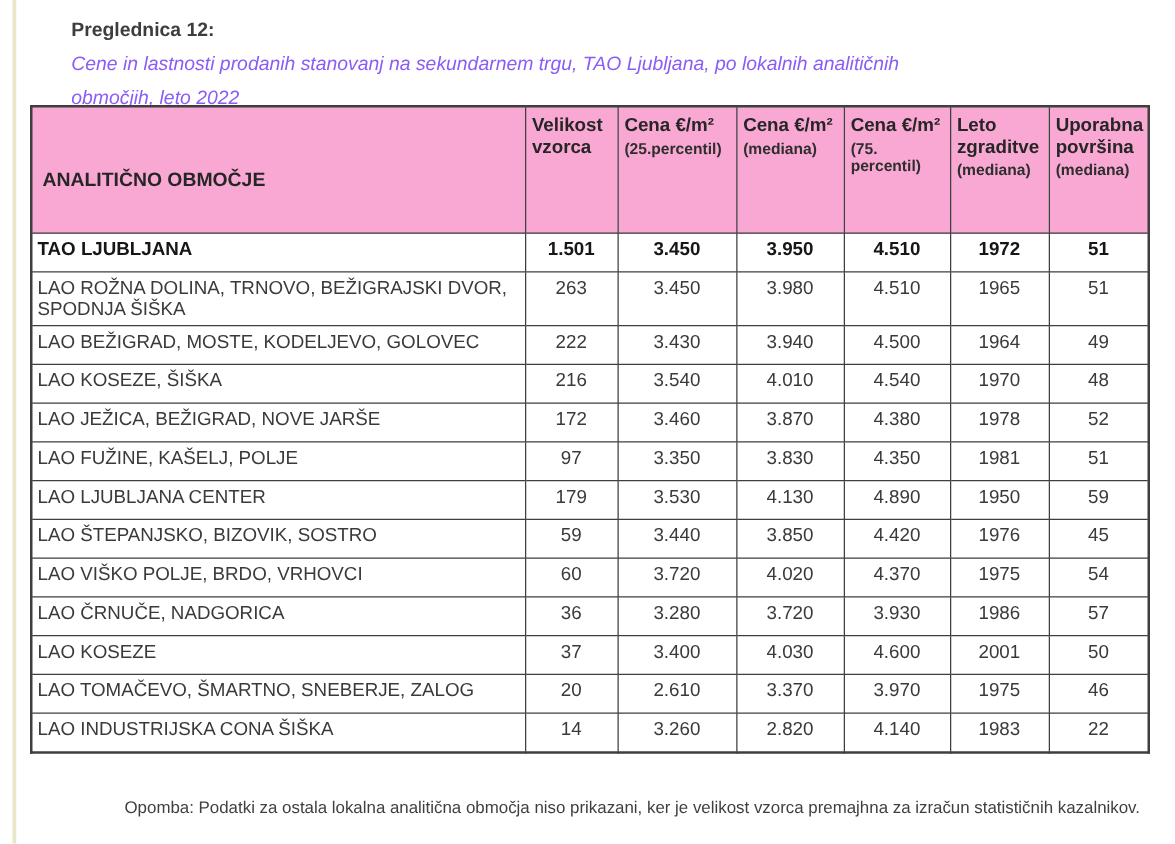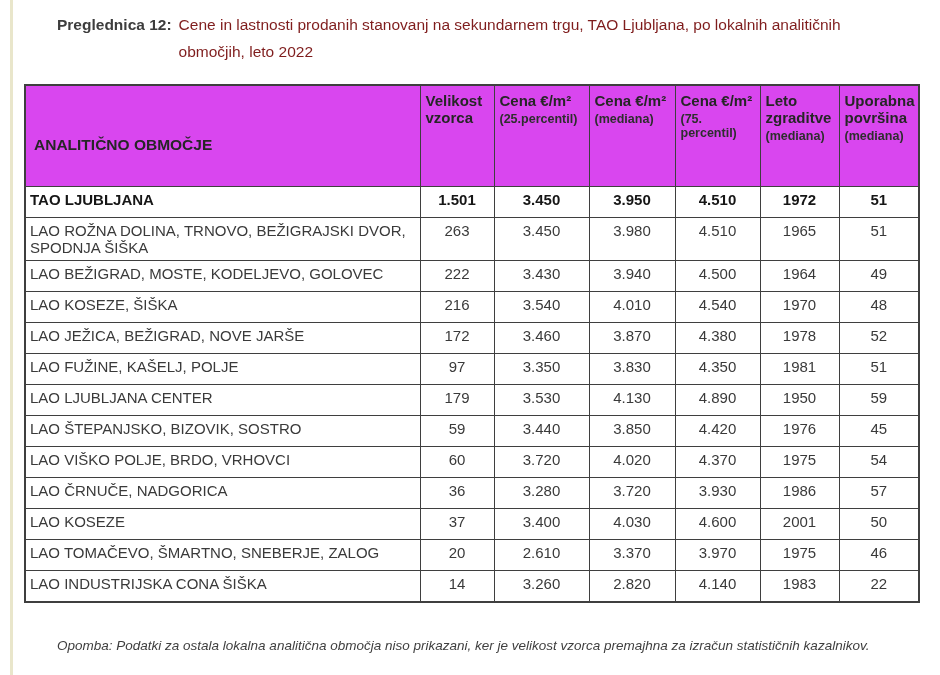--- a/index.html
+++ b/index.html
@@ -26,30 +26,32 @@
     background: #e9e6cb;
   }
   .title-block {
     position: absolute;
     left: 57px;
     top: 11px;
     display: flex;
     align-items: flex-start;
     font-size: 15.5px;
     line-height: 1.75;
+    flex-direction: column;
   }
   .title-label {
     font-weight: bold;
     color: #3d3d3d;
     white-space: nowrap;
     margin-right: 7px;
   }
   .title-text {
-    color: #7f1d1d;
+    color: #8b5cf6;
     width: 716px;
+    font-style: italic;
   }
   table.data-table {
     position: absolute;
     left: 24px;
     top: 84px;
     width: 894px;
     border-collapse: collapse;
     table-layout: fixed;
     border: 2px solid #3f3f3f;
     font-size: 15px;
@@ -59,21 +61,21 @@
   .data-table col.c2 { width: 95px; }
   .data-table col.c3 { width: 86px; }
   .data-table col.c4 { width: 85px; }
   .data-table col.c5 { width: 79px; }
   .data-table col.c6 { width: 80px; }
   .data-table th, .data-table td {
     border: 1px solid #3f3f3f;
     padding: 4px 5px;
   }
   .data-table thead th {
-    background: #d946ef;
+    background: #f9a8d4;
     text-align: left;
     vertical-align: top;
     font-weight: 600;
     color: #262626;
     height: 62px;
     padding-top: 6px;
   }
   .data-table thead th.area-header {
     vertical-align: bottom;
     padding-bottom: 32px;
@@ -98,27 +100,27 @@
   }
   .data-table tbody td.num-cell {
     text-align: center;
   }
   .data-table tbody tr.bold-row td {
     font-weight: bold;
     color: #161616;
   }
   .note-block {
     position: absolute;
-    left: 57px;
+    left: 72px;
     top: 636px;
     width: 840px;
-    font-style: italic;
     font-size: 13.5px;
     line-height: 1.55;
     color: #3f3f3f;
+    text-align: right;
   }
 </style>
 </head>
 <body>
 
 <div class="page">
 
   <div class="accent-stripe"></div>
 
   <div class="title-block">

